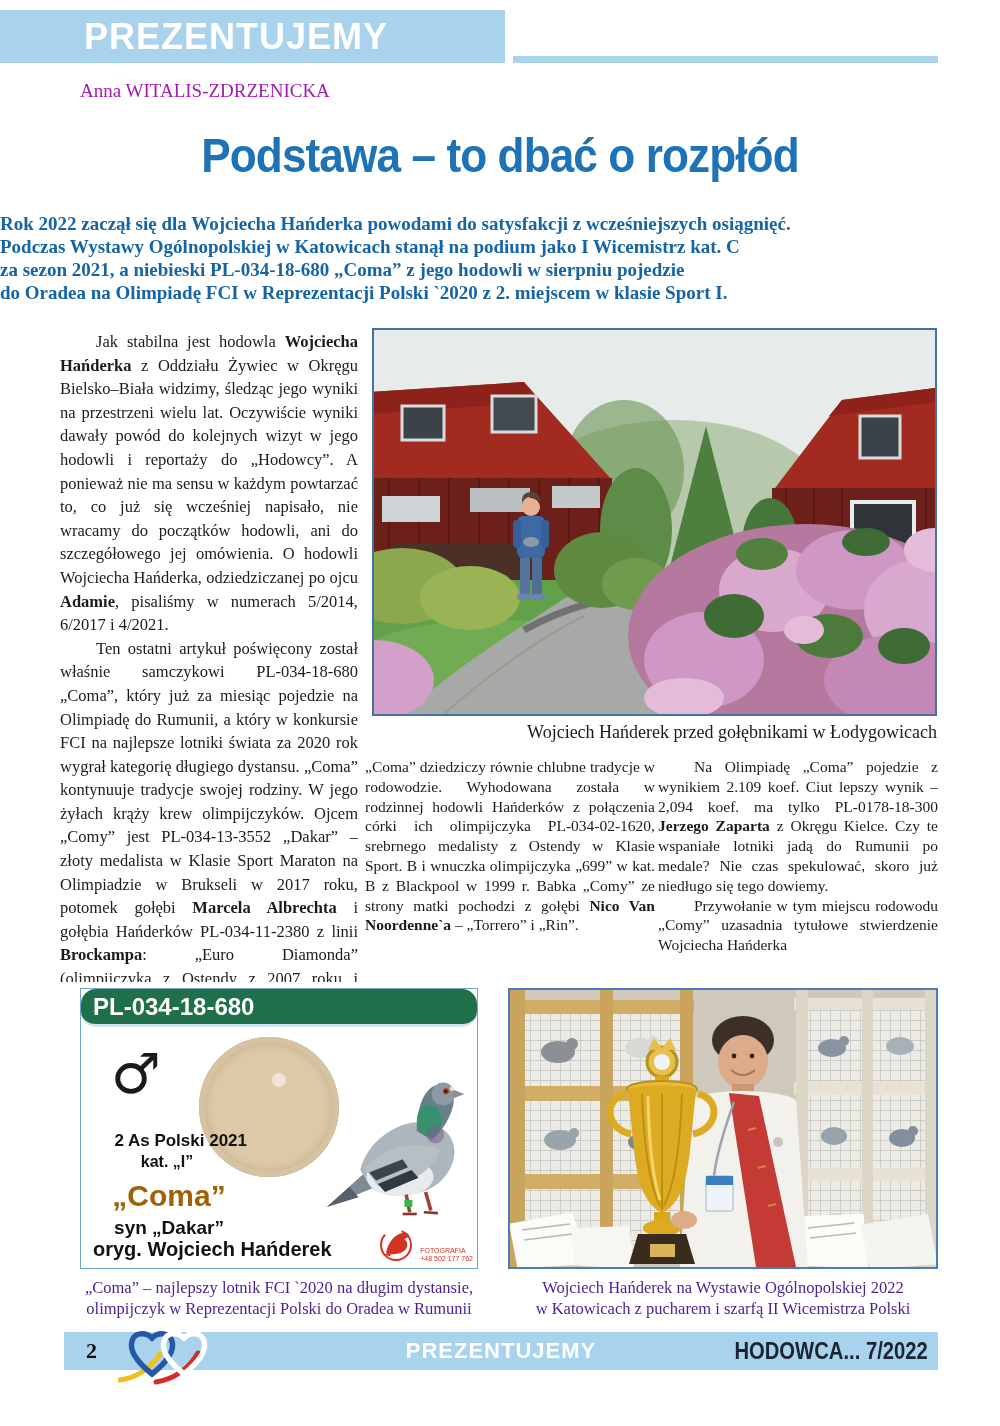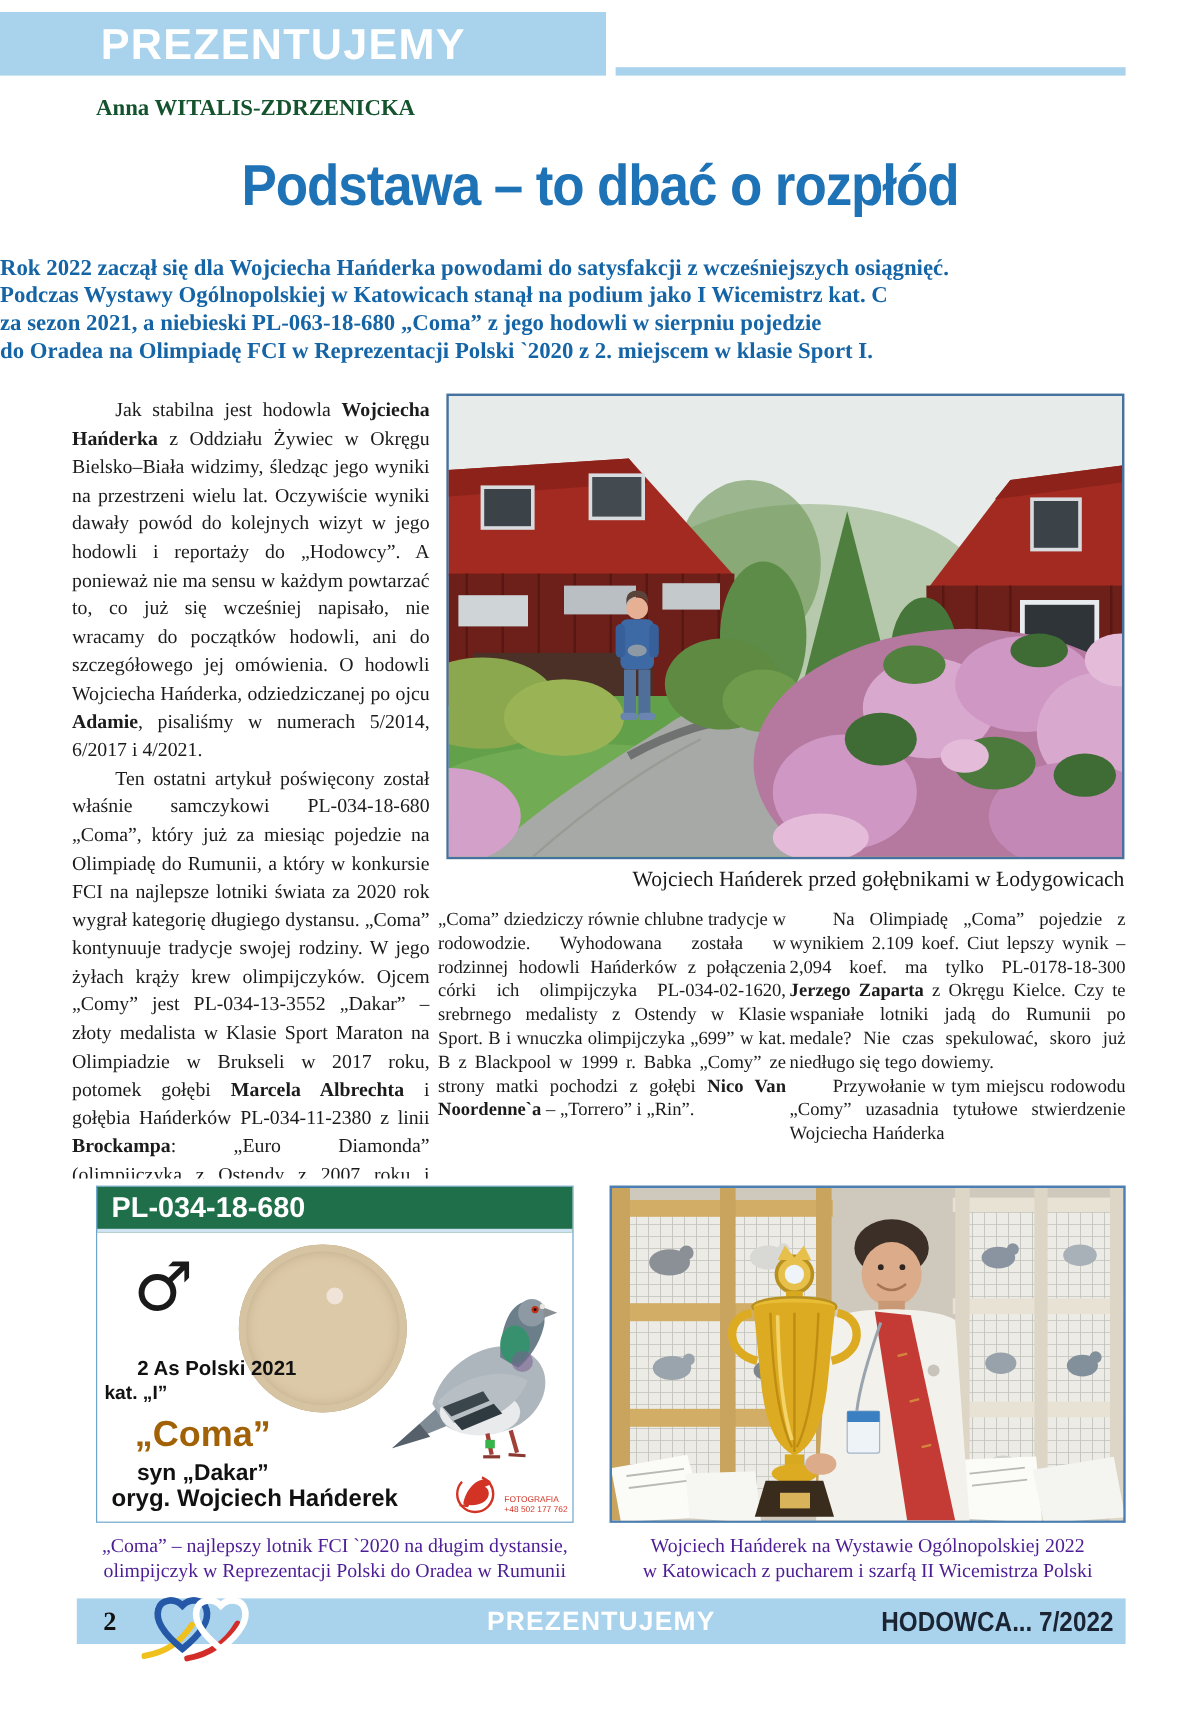--- a/index.html
+++ b/index.html
@@ -6,21 +6,21 @@
   .page{position:relative;width:1000px;height:1426px;background:#fff;overflow:hidden;
         font-family:"Liberation Serif",serif;color:#1b1b1b;}
 
   
   .topbar{position:absolute;left:0;top:10px;width:505px;height:53px;background:#a9d2ec;}
   .topbar span{display:block;padding-left:84px;line-height:53px;
         font-family:"Liberation Sans",sans-serif;font-weight:bold;font-size:36px;
         color:#fff;letter-spacing:1px;}
   .topbar-line{position:absolute;left:513px;top:56px;width:425px;height:7px;background:#a9d2ec;}
 
-  .author{position:absolute;left:80px;top:80px;font-size:19px;font-weight:bold;color:#14532d;}
+  .author{position:absolute;left:80px;top:80px;font-size:19px;font-weight:normal;color:#a21caf;}
 
   .title{position:absolute;left:0;top:128px;width:1000px;margin:0;text-align:center;
         font-family:"Liberation Sans",sans-serif;font-weight:bold;font-size:48px;
         color:#1e72b6;transform:scaleX(.92);transform-origin:50% 50%;letter-spacing:-1px;}
 
   .lead{position:absolute;left:0;top:212px;width:1000px;text-align:left;
         font-size:19px;font-weight:bold;color:#1565a6;line-height:23px;}
 
   
   .col{position:absolute;text-align:justify;overflow:hidden;}
@@ -36,35 +36,35 @@
         border:2px solid #46729f;background:#e7ebea;}
   .photo-main svg{display:block;width:100%;height:100%;}
   .caption-main{position:absolute;left:372px;top:722px;width:565px;text-align:right;
         font-size:18px;color:#1a1a1a;}
 
   
   .card{position:absolute;left:80px;top:988px;width:398px;height:281px;
         border:1px solid #6fa7cc;box-sizing:border-box;background:#fff;}
   .card-head{height:38px;background:#1e6f4a;border-bottom:3px solid #cfe4f2;box-sizing:border-box;
         font-family:"Liberation Sans",sans-serif;font-weight:bold;font-size:24px;color:#fff;
-        line-height:35px;padding-left:12px;}
+        line-height:35px;padding-left:12px;border-radius:15px;}
   .card-body{position:relative;height:240px;}
   .mars{position:absolute;left:30px;top:14px;font-family:"DejaVu Sans",sans-serif;
         font-size:56px;color:#1a1a1a;}
   .eye{position:absolute;left:118px;top:10px;width:140px;height:140px;border-radius:50%;
         background:radial-gradient(circle at 54% 48%, #150a05 0 17%, #6e2210 19% 27%,
           #bf3e1a 29% 48%, #d4562a 50% 60%, #c89a72 62% 68%, #dcc9a8 70% 86%, #cdb astro 100%);
         background-color:#dcc9a8;
         box-shadow:inset 0 0 0 6px #d5c3a2, inset 0 0 14px #9a8560;}
   .eye:after{content:"";position:absolute;left:52%;top:26%;width:14px;height:14px;
         border-radius:50%;background:#f3e8e0;opacity:.85;}
   .pigeon{position:absolute;right:2px;top:-4px;width:150px;height:232px;}
   .award1{position:absolute;left:6px;top:104px;width:160px;text-align:right;
         font-family:"Liberation Sans",sans-serif;font-weight:bold;font-size:17px;color:#111;}
-  .award2{position:absolute;left:6px;top:126px;width:160px;text-align:left;
+  .award2{position:absolute;left:6px;top:126px;width:160px;text-align:center;
         font-family:"Liberation Sans",sans-serif;font-weight:bold;font-size:16px;color:#111;}
   .cname{position:absolute;left:8px;top:152px;width:160px;text-align:center;
         font-family:"Liberation Sans",sans-serif;font-weight:bold;font-size:30px;color:#a16207;}
   .clineage{position:absolute;left:8px;top:190px;width:160px;text-align:center;
         font-family:"Liberation Sans",sans-serif;font-weight:bold;font-size:19px;color:#111;}
   .cowner{position:absolute;left:12px;bottom:6px;
         font-family:"Liberation Sans",sans-serif;font-weight:bold;font-size:20px;color:#111;}
   .photolabel{position:absolute;right:4px;bottom:4px;display:flex;align-items:flex-end;}
   .photolabel .txt{font-family:"Liberation Sans",sans-serif;font-size:7px;color:#d23324;
         line-height:8px;text-align:left;}
@@ -99,21 +99,21 @@
   </div>
   <div class="topbar-line"></div>
 
   <div class="author">Anna WITALIS-ZDRZENICKA</div>
 
   <h1 class="title">Podstawa – to dbać o rozpłód</h1>
 
   <div class="lead">
     <div>Rok 2022 zaczął się dla Wojciecha Hańderka powodami do satysfakcji z wcześniejszych osiągnięć.</div>
     <div>Podczas Wystawy Ogólnopolskiej w Katowicach stanął na podium jako I Wicemistrz kat. C</div>
-    <div>za sezon 2021, a niebieski PL-063-18-680 „Coma” z jego hodowli w sierpniu pojedzie</div>
+    <div>za sezon 2021, a niebieski PL-034-18-680 „Coma” z jego hodowli w sierpniu pojedzie</div>
     <div>do Oradea  na Olimpiadę FCI w Reprezentacji Polski `2020 z 2. miejscem w klasie Sport I.</div>
   </div>
 
   <div class="col col-left" lang="pl">
       <p class="indent"><span>Jak stabilna jest hodowla </span><span class="b">Wojciecha Hańderka</span><span> z Oddziału Żywiec w Okręgu Bielsko–Biała widzimy, śledząc jego wyniki na przestrzeni wielu lat. Oczywiście wyniki dawały powód do kolejnych wizyt w jego hodowli i reportaży do „Hodowcy”. A ponieważ nie ma sensu w każdym powtarzać to, co już się wcześniej napisało, nie wracamy do początków hodowli, ani do szczegółowego jej omówienia. O hodowli Wojciecha Hańderka, odziedziczanej po ojcu </span><span class="b">Adamie</span><span>, pisaliśmy w numerach 5/2014, 6/2017 i 4/2021.</span></p>
       <p class="indent"><span>Ten ostatni artykuł poświęcony został właśnie samczykowi PL-034-18-680 „Coma”, który już za miesiąc pojedzie na Olimpiadę do Rumunii, a który w konkursie FCI na najlepsze lotniki świata za 2020 rok wygrał kategorię długiego dystansu. „Coma” kontynuuje tradycje swojej rodziny. W jego żyłach krąży krew olimpijczyków. Ojcem „Comy” jest PL-034-13-3552 „Dakar” – złoty medalista w Klasie Sport Maraton na Olimpiadzie w Brukseli w 2017 roku, potomek gołębi </span><span class="b">Marcela Albrechta</span><span> i gołębia Hańderków PL-034-11-2380 z linii </span><span class="b">Brockampa</span><span>: „Euro Diamonda” (olimpijczyka z Ostendy z 2007 roku i samicy „Mistral”. Ze strony matki</span></p>
     </div>
 
   <figure class="photo-main" style="margin:0">
     <svg viewBox="0 0 561 384" preserveAspectRatio="none">

